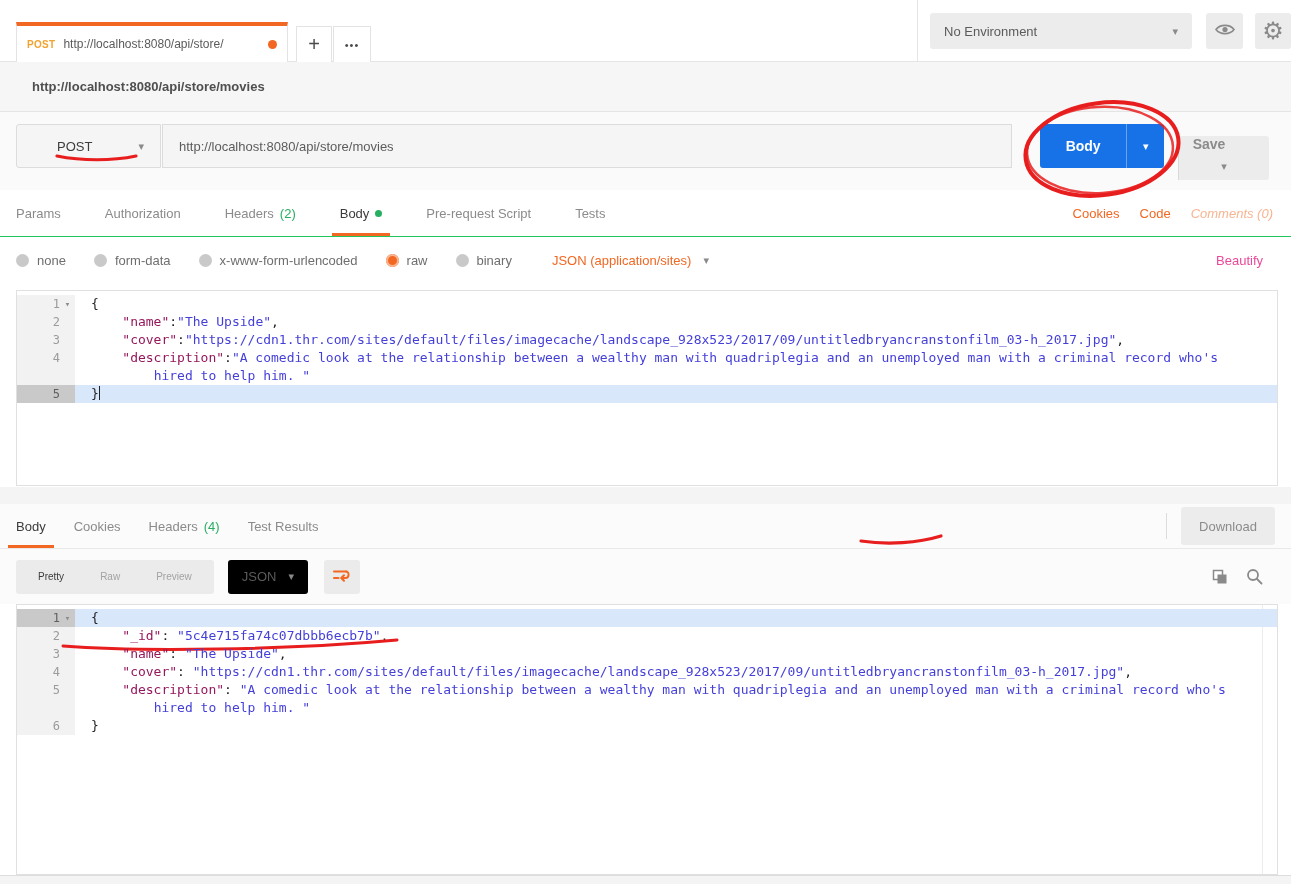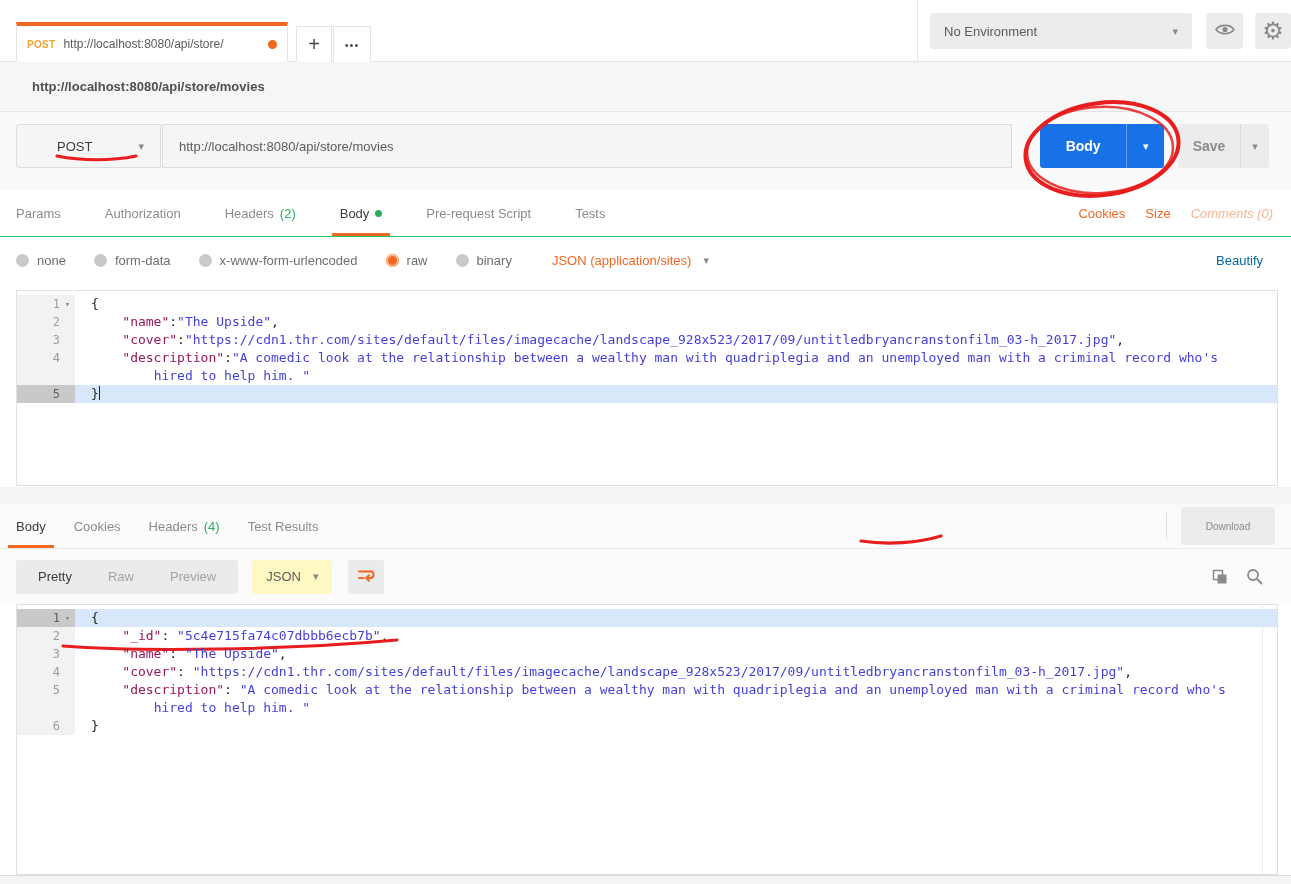--- a/index.html
+++ b/index.html
@@ -36,21 +36,21 @@
   .method-select{position:absolute;left:16px;top:12px;width:145px;height:44px;background:#f5f5f5;border:1px solid #dcdcdc;
                  border-radius:3px 0 0 3px;box-sizing:border-box;display:flex;align-items:center;justify-content:space-between;
                  padding:0 16px 0 40px;cursor:pointer;}
   .method-label{font-size:13px;color:#3c3c3c;}
   .url-field{position:absolute;left:162px;top:12px;width:850px;height:44px;background:#f5f5f5;border:1px solid #dcdcdc;
              box-sizing:border-box;display:flex;align-items:center;padding:0 16px;font-size:13px;color:#5c5c5c;cursor:text;}
   .send-btn{position:absolute;left:1040px;top:12px;width:124px;height:44px;background:#1672E6;border-radius:3px;display:flex;}
   .send-main{width:87px;display:flex;align-items:center;justify-content:center;color:#fff;font-size:14px;font-weight:bold;cursor:pointer;}
   .send-caret{width:37px;display:flex;align-items:center;justify-content:center;border-left:1px solid rgba(255,255,255,.35);cursor:pointer;}
   .send-caret .caret{color:#fff;}
-  .save-btn{position:absolute;left:1178px;top:12px;width:91px;height:44px;background:#ececec;border-radius:3px;display:flex;}
+  .save-btn{position:absolute;left:1178px;top:24px;width:91px;height:44px;background:#ececec;border-radius:3px;display:flex;flex-direction:column;}
   .save-main{width:62px;display:flex;align-items:center;justify-content:center;color:#8b8b8b;font-size:14px;font-weight:bold;cursor:pointer;}
   .save-caret{flex:1;display:flex;align-items:center;justify-content:center;border-left:1px solid #d8d8d8;cursor:pointer;}
 
   
   .reqtabs{position:absolute;left:0;top:190px;width:1291px;height:47px;background:#fff;border-bottom:1px solid #22c55e;
            display:flex;align-items:center;padding:0 18px 0 16px;box-sizing:border-box;}
   .rtab{margin-right:44px;font-size:13px;color:#8b8b8b;height:46px;display:flex;align-items:center;gap:6px;position:relative;cursor:pointer;white-space:nowrap;}
   .rtab.active{color:#3b3b3b;}
   .rtab.active::after{content:"";position:absolute;left:-8px;right:-8px;bottom:0;height:3px;background:#F26722;}
   .count-green{color:#27AE60;}
@@ -58,21 +58,21 @@
   .tab-spacer{flex:1;}
   .rlink{margin-left:20px;font-size:13px;color:#F26722;cursor:pointer;white-space:nowrap;}
   .rlink.muted{color:rgba(242,103,34,.5);font-style:italic;}
 
   
   .radiorow{position:absolute;left:0;top:237px;width:1291px;height:46px;background:#fff;display:flex;align-items:center;padding-left:16px;box-sizing:border-box;}
   .radio{display:flex;align-items:center;gap:8px;margin-right:28px;font-size:13px;color:#6e6e6e;cursor:pointer;white-space:nowrap;}
   .rdot{width:13px;height:13px;border-radius:50%;background:#c9c9c9;flex:0 0 13px;}
   .radio.selected .rdot{background:#F26722;box-shadow:inset 0 0 0 2px #f8b590;}
   .json-type{display:flex;align-items:center;gap:12px;margin-left:12px;font-size:13px;color:#F26722;cursor:pointer;white-space:nowrap;}
-  .beautify{position:absolute;right:28px;top:0;height:46px;display:flex;align-items:center;font-size:13px;color:#0369a1;cursor:pointer;}
+  .beautify{position:absolute;right:28px;top:0;height:46px;display:flex;align-items:center;font-size:13px;color:#ec4899;cursor:pointer;}
 
   
   .editor{position:absolute;left:16px;width:1262px;background:#fff;border:1px solid #e0e0e0;box-sizing:border-box;overflow:hidden;
           font-family:"DejaVu Sans Mono",monospace;font-size:13px;cursor:text;}
   #request-editor{top:290px;height:196px;}
   #response-editor{top:604px;height:271px;}
   .ed-inner{padding-top:4px;}
   .ed-row{display:flex;height:18px;line-height:18px;}
   .gutter{flex:0 0 58px;width:58px;background:#f2f2f2;display:flex;align-items:center;}
   .gutter .num{flex:1;text-align:right;font-size:12px;color:#9b9b9b;}
@@ -94,29 +94,29 @@
 
   
   .resptabs{position:absolute;left:0;top:504px;width:1291px;height:45px;background:#fbfbfb;border-bottom:1px solid #e8e8e8;
             display:flex;align-items:center;padding:0 16px;box-sizing:border-box;}
   .resptabs .rtab{margin-right:28px;height:44px;}
   .meta{display:flex;align-items:center;font-size:13px;color:#8b8b8b;}
   .meta .lbl{margin-right:6px;}
   .meta .val{color:#27AE60;margin-right:18px;white-space:nowrap;}
   .meta-divider{width:1px;height:26px;background:#dcdcdc;margin:0 14px 0 0;}
   .download-btn{height:38px;width:94px;background:#ececec;border-radius:3px;display:flex;align-items:center;justify-content:center;
-                font-size:10px;color:#8b8b8b;cursor:pointer;}
+                font-size:13px;color:#8b8b8b;cursor:pointer;}
 
   
   .resptoolbar{position:absolute;left:0;top:549px;width:1291px;height:55px;background:#fbfbfb;display:flex;align-items:center;
                padding:0 16px;box-sizing:border-box;}
   .viewgroup{display:flex;align-items:center;background:#ebebeb;border-radius:3px;height:34px;padding:0 4px;}
-  .viewitem{padding:0 18px;font-size:13px;color:#a3a3a3;cursor:pointer;}
+  .viewitem{padding:0 18px;font-size:10px;color:#a3a3a3;cursor:pointer;}
   .viewitem.active{color:#3b3b3b;}
-  .fmt-select{margin-left:14px;height:34px;background:#fef9c3;border-radius:3px;display:flex;align-items:center;gap:12px;
+  .fmt-select{margin-left:14px;height:34px;background:#000000;border-radius:3px;display:flex;align-items:center;gap:12px;
               padding:0 14px;font-size:13px;color:#5b5b5b;cursor:pointer;}
   .wrap-btn{margin-left:16px;width:36px;height:34px;background:#ebebeb;border-radius:3px;display:flex;align-items:center;justify-content:center;cursor:pointer;}
   .tool-icons{margin-left:auto;display:flex;align-items:center;gap:18px;padding-right:12px;}
   .tool-icons .ic{cursor:pointer;display:flex;}
 
   
   .annotations{position:absolute;left:0;top:0;width:1291px;height:884px;pointer-events:none;z-index:30;}
 </style>
 </head>
 <body>
@@ -191,21 +191,21 @@
       <span class="dot-green"></span>
     </div>
     <div class="rtab">
       <span>Pre-request Script</span>
     </div>
     <div class="rtab">
       <span>Tests</span>
     </div>
     <div class="tab-spacer"></div>
     <span class="rlink">Cookies</span>
-    <span class="rlink">Size</span>
+    <span class="rlink">Code</span>
     <span class="rlink muted">Comments (0)</span>
   </div>
 
   <div class="radiorow">
     <div class="radio">
       <span class="rdot"></span>
       <span>none</span>
     </div>
     <div class="radio">
       <span class="rdot"></span>

